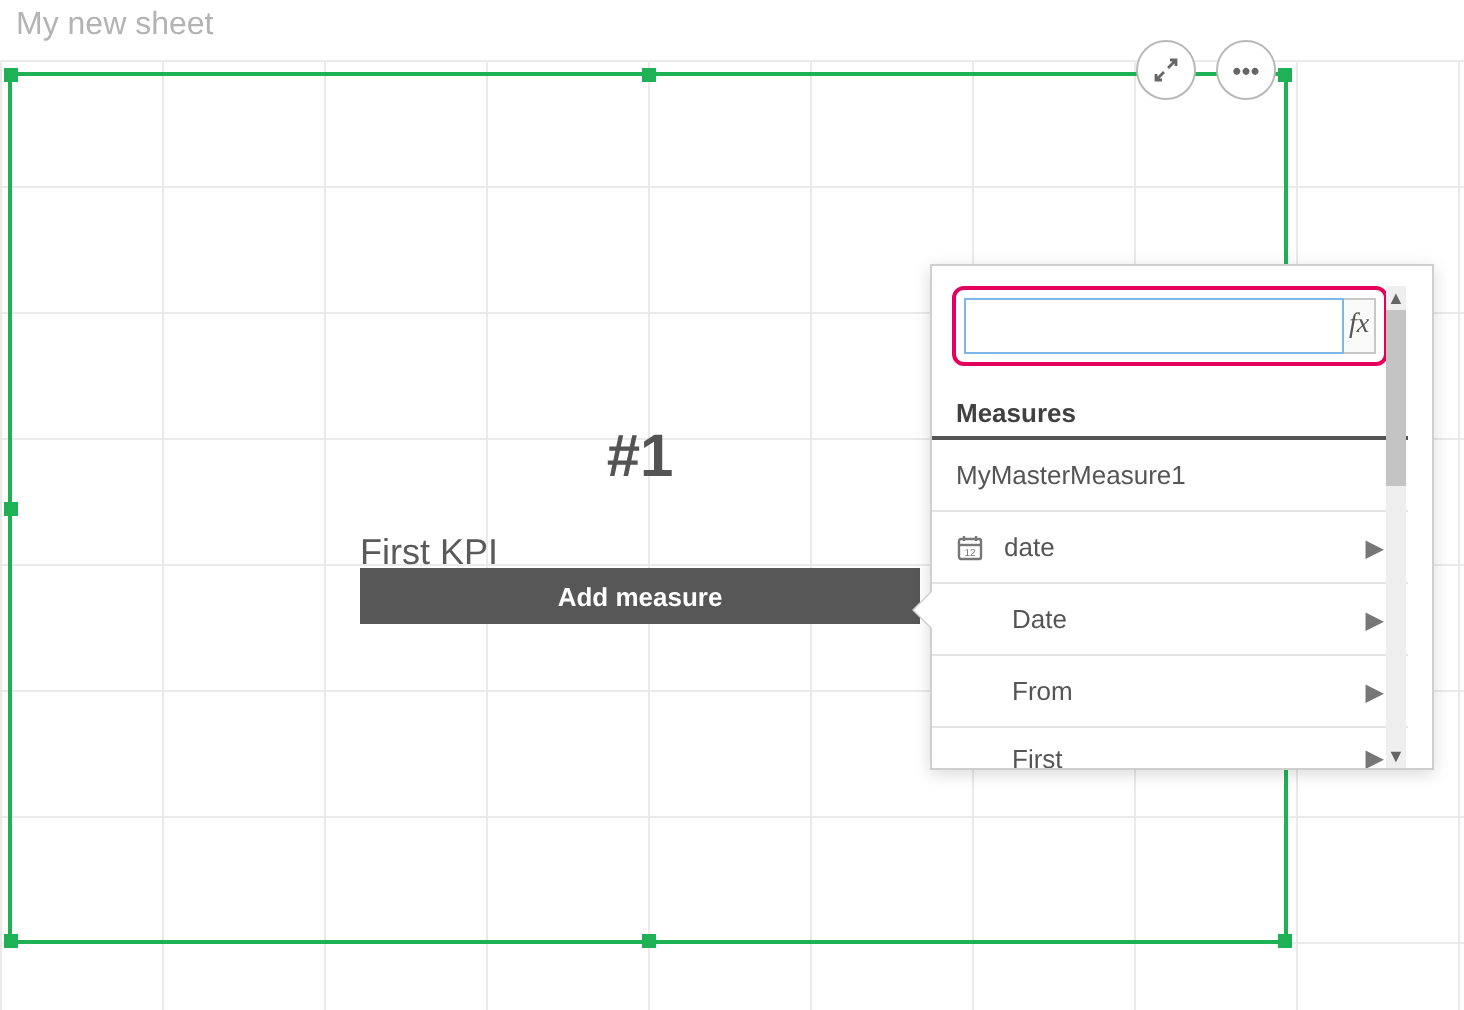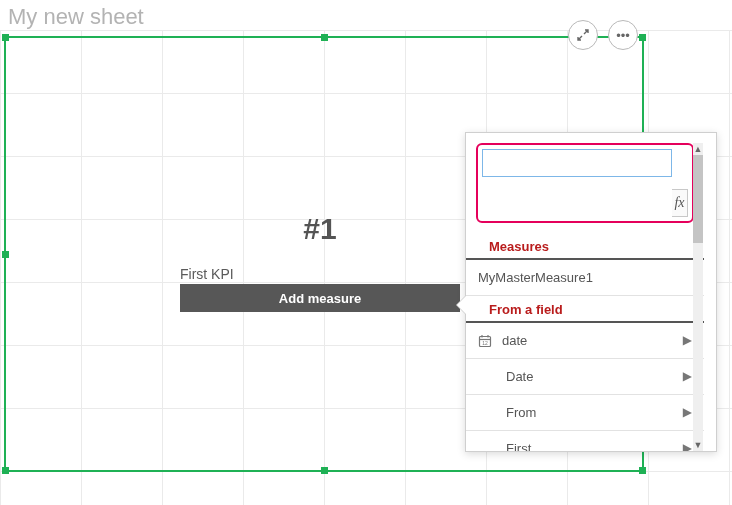--- a/index.html
+++ b/index.html
@@ -17,21 +17,21 @@
     background-image:
       linear-gradient(to right, #eaeaea 1px, transparent 1px),
       linear-gradient(to bottom, #eaeaea 1px, transparent 1px);
     background-size: 81px 63px;
     background-position: 0 0;
   }
   .sheet-title {
     position: absolute;
     top: 4px; left: 8px;
     color: #b3b3b3;
-    font-size: 22px;
+    font-size: 16px;
     font-weight: 400;
   }
   .toolbar {
     position: absolute;
     top: 20px; right: 94px;
     display: flex;
     gap: 10px;
     z-index: 5;
   }
   .circle-btn {
@@ -71,21 +71,21 @@
     top: 212px; left: 180px;
     width: 280px;
     text-align: center;
     font-size: 30px;
     font-weight: 700;
     color: #545454;
   }
   .kpi-label {
     position: absolute;
     top: 266px; left: 180px;
-    font-size: 14px;
+    font-size: 18px;
     color: #5a5a5a;
     text-align: center;
   }
   .add-measure-btn {
     position: absolute;
     top: 284px; left: 180px;
     width: 280px; height: 28px;
     background: #575757;
     color: #fff;
     border: none;
@@ -139,32 +139,32 @@
   .fx-btn {
     width: 30px; height: 28px;
     border: 1px solid #c8c8c8;
     border-left: none;
     background: #fafafa;
     font-style: italic;
     font-family: Georgia, serif;
     font-size: 14px;
     color: #555;
     cursor: pointer;
-    margin-top: 40px;
   }
   .section-header {
-    padding: 6px 12px 4px 23px;
+    padding: 6px 12px 4px 12px;
     font-size: 13px;
     font-weight: 700;
-    color: #b91c1c;
+    color: #404040;
     border-bottom: 2px solid #555;
     margin: 0 0 0 0;
   }
   .list-item {
     display: flex;
+    align-items: center;
     padding: 10px 12px;
     font-size: 13px;
     color: #555;
     border-bottom: 1px solid #e2e2e2;
     cursor: pointer;
   }
   .list-item .chev {
     margin-left: auto;
     color: #777;
     font-size: 12px;
@@ -252,21 +252,20 @@
       <input class="search-input" type="text" placeholder="" style="">
       <button class="fx-btn">fx</button>
     </div>
 
     <div class="scroll-area">
       <div class="section-header">Measures</div>
       <div class="list-item">
         <span>MyMasterMeasure1</span>
       </div>
 
-      <div class="section-header">From a field</div>
 
       <div class="list-item">
         <span class="ico">
           <svg width="14" height="14" viewBox="0 0 14 14" fill="none" stroke="#777" stroke-width="1.2">
               <rect x="1.5" y="2.5" width="11" height="10" rx="1"></rect>
               <line x1="1.5" y1="5.5" x2="12.5" y2="5.5"></line>
               <line x1="4" y1="1" x2="4" y2="3.5"></line>
               <line x1="10" y1="1" x2="10" y2="3.5"></line>
               <text x="4.2" y="11" font-size="5" fill="#777" stroke="none">12</text>
             </svg>

